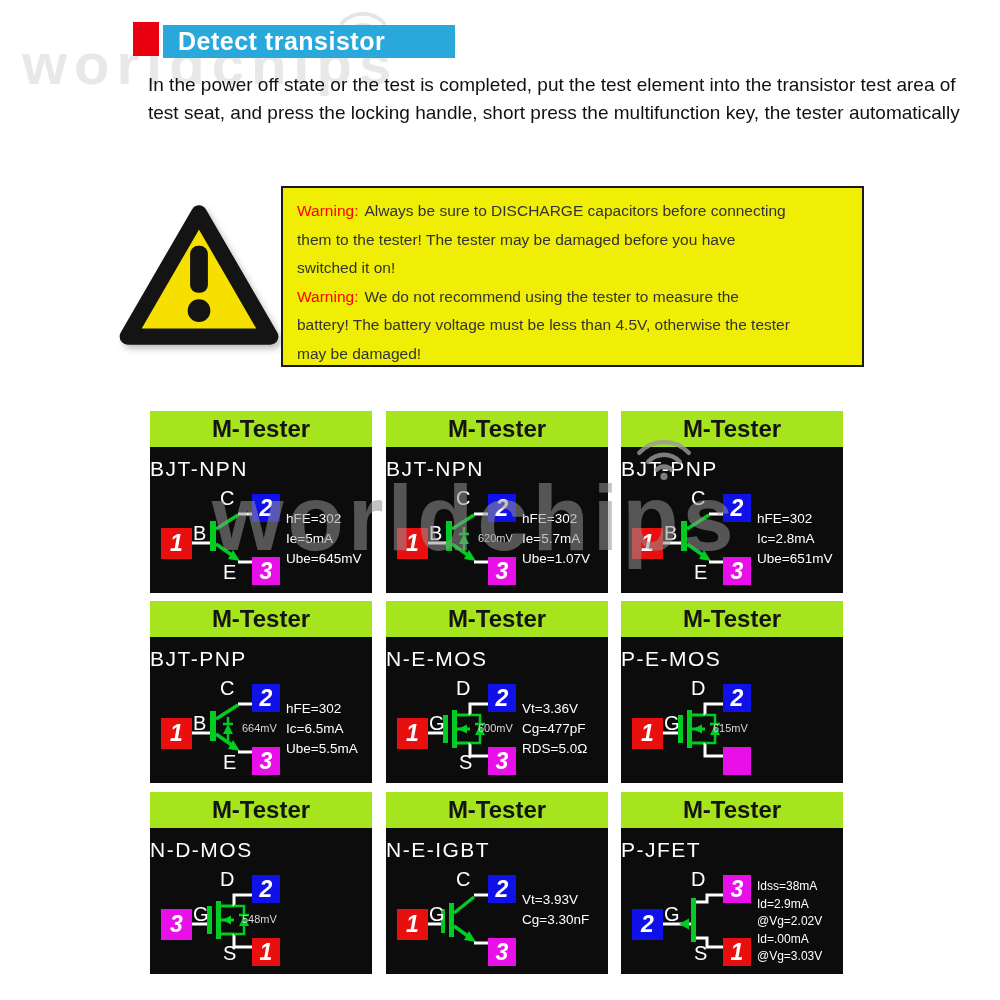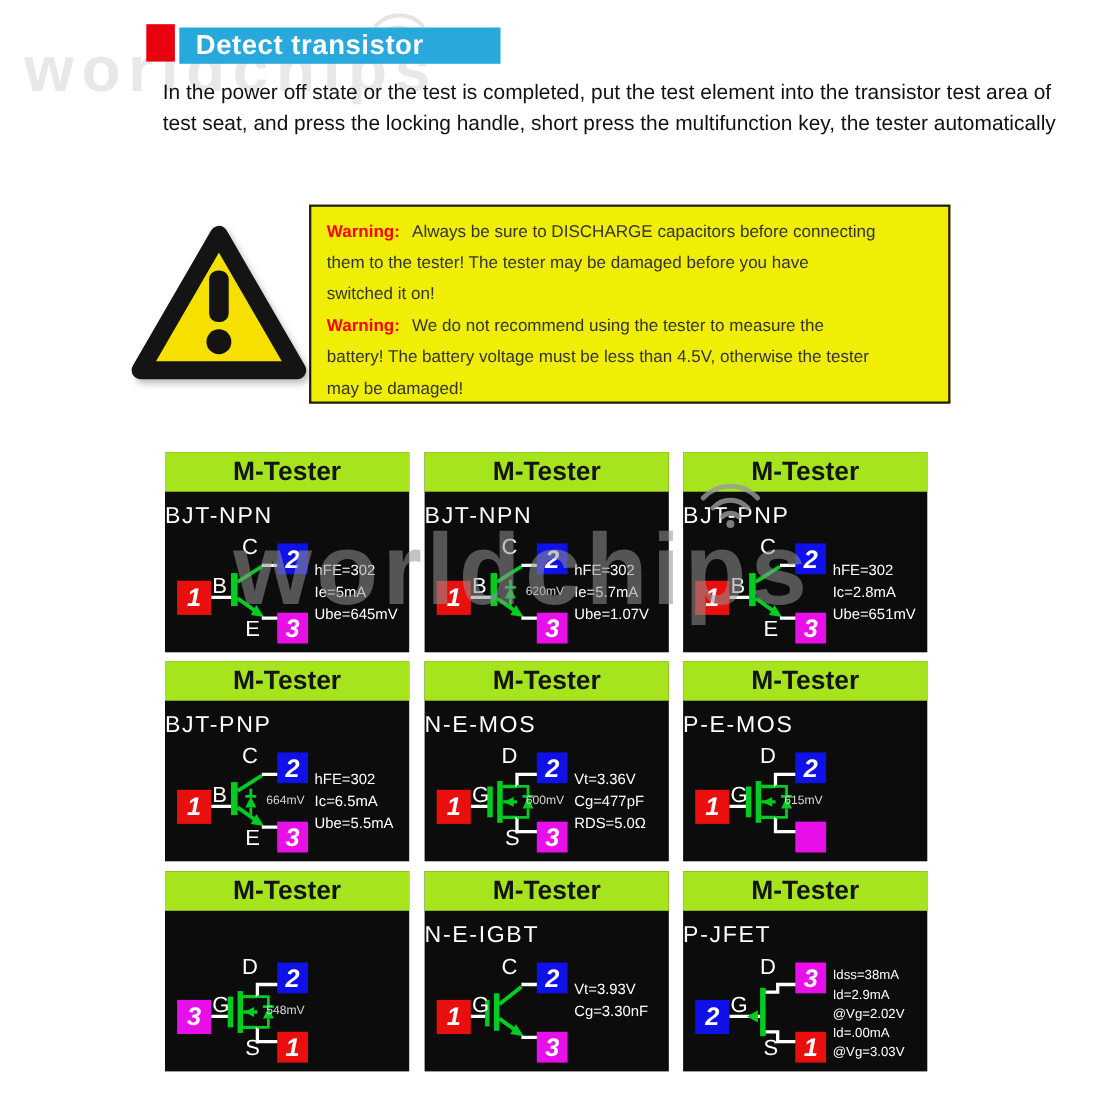--- a/index.html
+++ b/index.html
@@ -24,21 +24,21 @@
   .red-square{position:absolute;left:133px;top:22px;width:26px;height:34px;background:var(--red-square);z-index:2}
   .title-bar{position:absolute;left:163px;top:25px;width:292px;height:33px;background:var(--header-blue);z-index:2;
              color:#fff;font-weight:bold;font-size:25px;line-height:32px;padding-left:15px;letter-spacing:.5px}
   .intro{position:absolute;left:148px;top:71px;z-index:2;font-size:19px;color:#111}
   .intro div{line-height:28px;white-space:nowrap}
 
   
   .warn-box{position:absolute;left:281px;top:186px;width:583px;height:181px;background:var(--warn-yellow);
             border:2px solid #1a1a1a;z-index:2;padding:9px 0 0 14px;font-size:15.5px;color:#333}
   .wline{line-height:28.5px;white-space:nowrap}
-  .wlabel{color:var(--warn-red);font-weight:bold;margin-right:11px}
+  .wlabel{color:var(--warn-red);font-weight:normal;margin-right:6px}
   .tri{position:absolute;left:118px;top:200px;width:162px;height:150px;z-index:2;filter:drop-shadow(3px 4px 3px rgba(0,0,0,.25))}
 
   
   .card{position:absolute;width:222px;height:182px;background:var(--screen-black);z-index:3}
   .card-head{height:36px;background:var(--accent-green);text-align:center;font-size:24px;font-weight:bold;
              color:#141414;line-height:35px}
   .card-title{position:absolute;top:46px;left:0;width:100%;text-align:left;color:#fff;font-size:21px;letter-spacing:1.5px}
   .pinL{position:absolute;color:#fff;font-size:20px;z-index:4}
   .pinL.top{left:70px;top:76px}
   .pinL.left{left:43px;top:111px}
@@ -274,20 +274,21 @@
       
       
       
       
       
     </div>
   </div>
 
   <div class="card" style="left:150px;top:792px">
     <div class="card-head">M-Tester</div>
+    <div class="card-title">N-D-MOS</div>
     <svg class="sym" viewBox="0 0 80 72">
         <use href="#sym-mos"></use>
       </svg>
     <span class="pinL top">D</span>
     <span class="pinL left">G</span>
     <span class="pinL bottom">S</span>
     <span class="badge top" data-c="blue">2</span>
     <span class="badge left" data-c="magenta">3</span>
     <span class="badge bottom" data-c="red">1</span>
     <span class="inline-mv">548mV</span>

